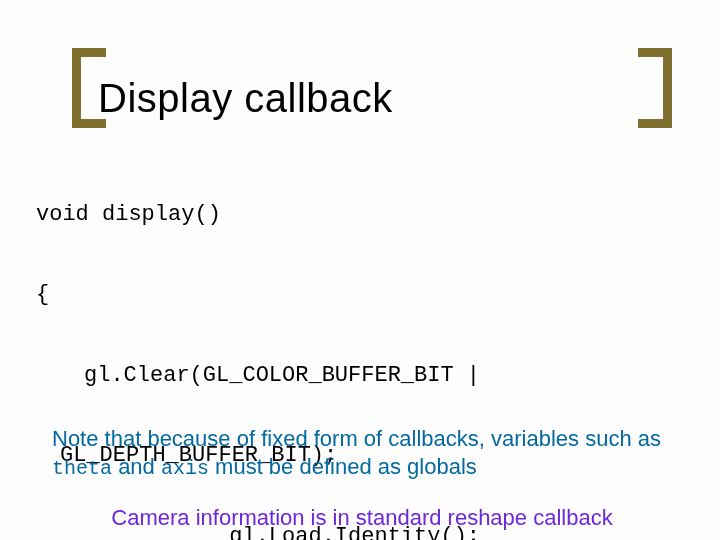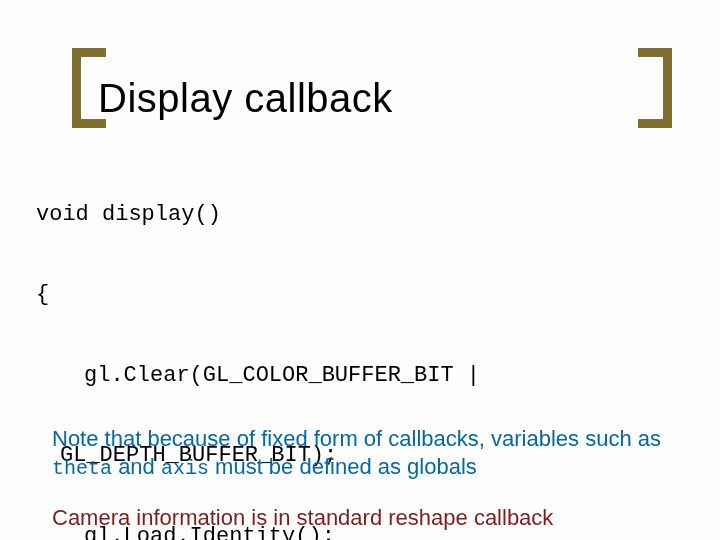--- a/index.html
+++ b/index.html
@@ -58,42 +58,43 @@
     top: 148px;
     font-family: "Courier New", Courier, monospace;
     font-size: 22px;
     line-height: 1.22;
     white-space: pre;
     color: #000;
   }
   .code-line {
     display: block;
   }
-  .indent { padding-left: 48px; }
+  .indent { padding-left: 48px; text-align: right; }
   .indent2 { padding-left: 24px; }
   .note-block {
     position: absolute;
     left: 52px;
     top: 425px;
     width: 620px;
     font-size: 22px;
     line-height: 1.25;
     color: #0369a1;
   }
   .note-block .mono {
     font-family: "Courier New", Courier, monospace;
     font-size: 20px;
   }
   .note2 {
     position: absolute;
     left: 52px;
     top: 505px;
     width: 620px;
     font-size: 22px;
-    color: #7f1d1d;
+    color: #6d28d9;
+    text-align: center;
   }
 </style>
 </head>
 <body>
 
 <div class="slide">
 
   <div class="title-wrap">
     <div class="bracket left"></div>
     <div class="bracket right"></div>

